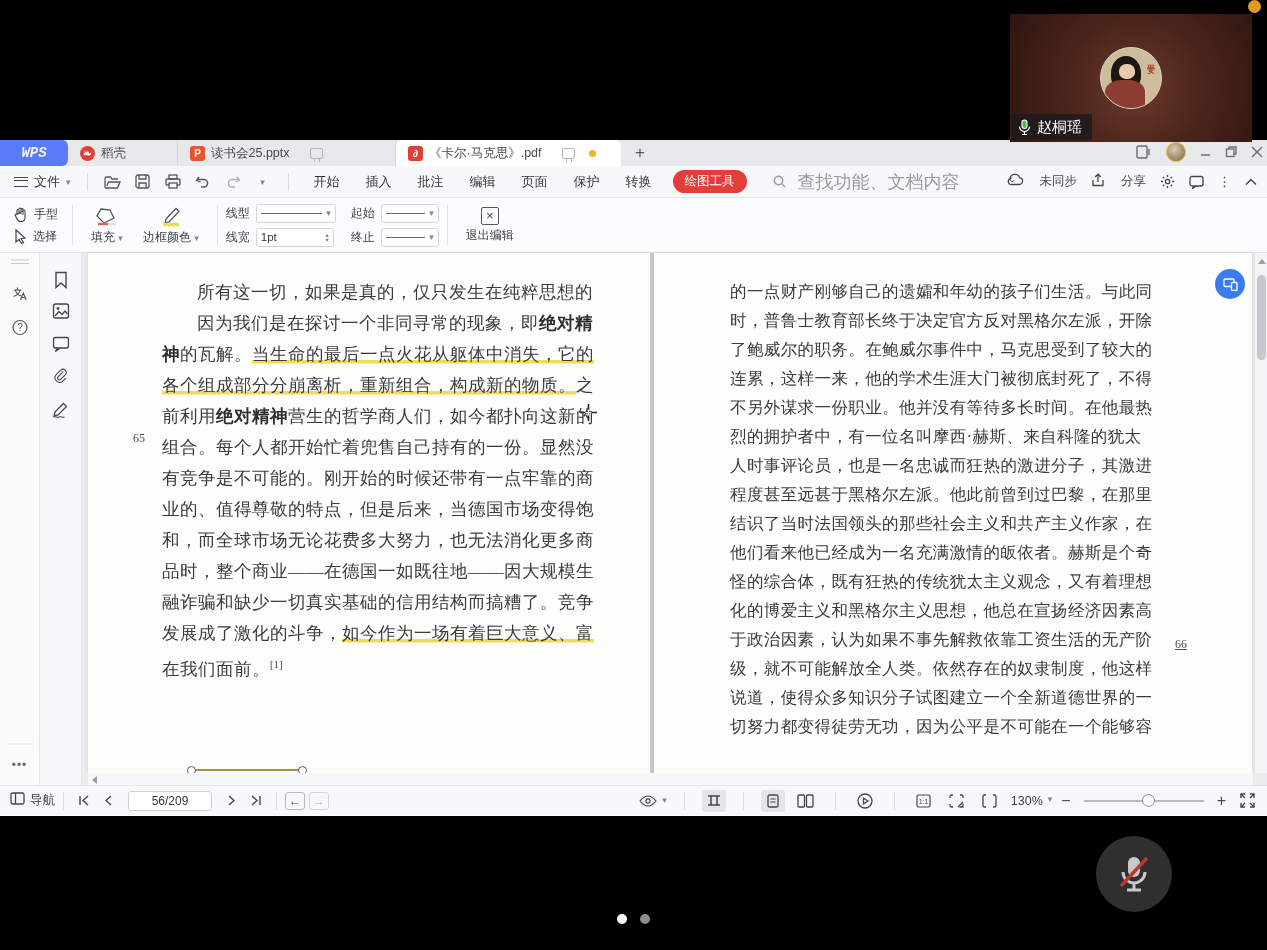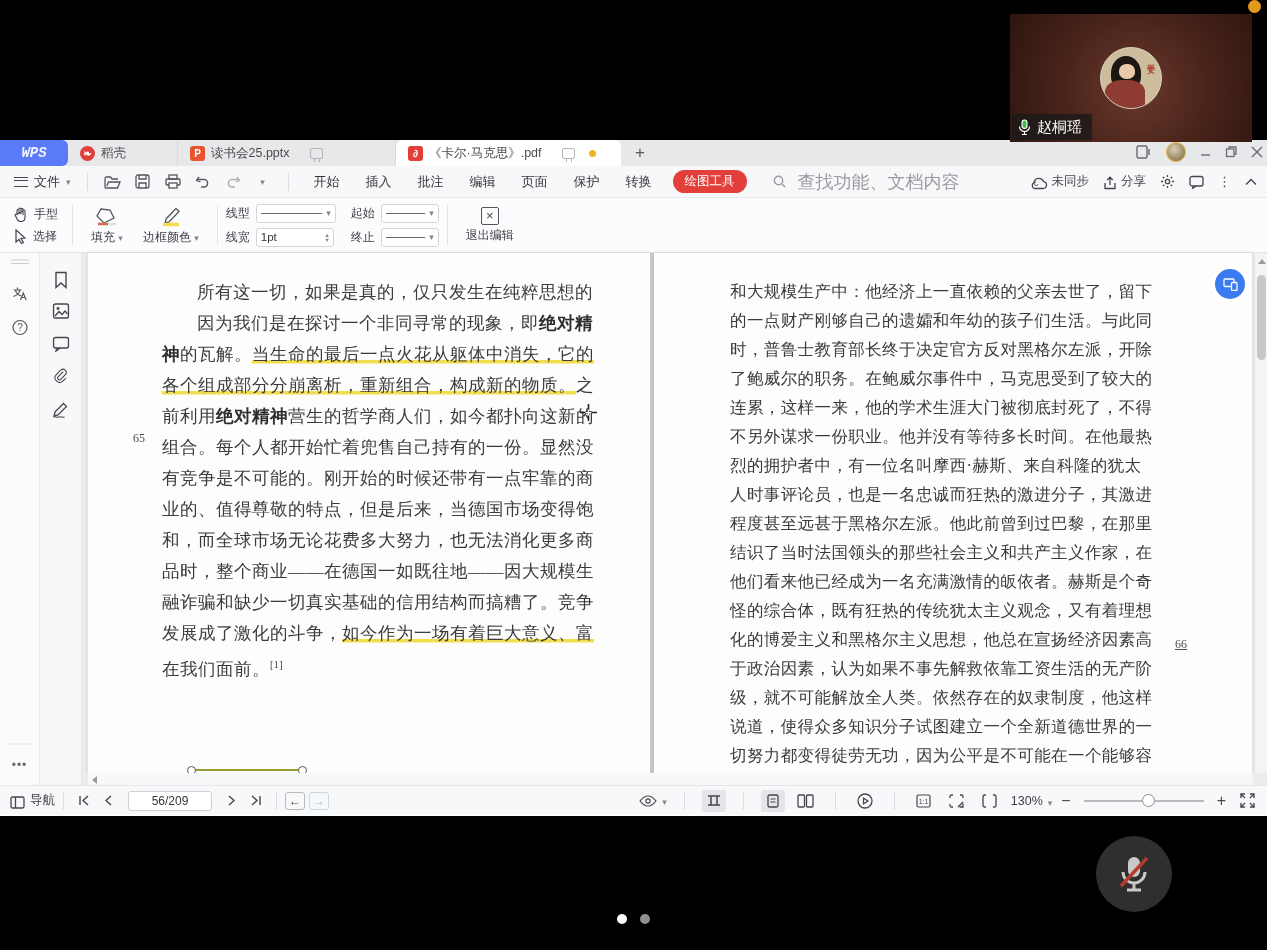--- a/index.html
+++ b/index.html
@@ -31,21 +31,21 @@
     display:flex; align-items:center; padding:0 10px; gap:4px; position:relative;}
   .vdiv { width:1px; height:18px; background:#dcdde0; margin:0 8px; }
   #file-menu { display:flex; align-items:center; gap:6px; font-size:13px; color:#35363a; padding:0 4px;}
   .hamburger { width:14px; height:10px; border-top:1.6px solid #45464a; border-bottom:1.6px solid #45464a; position:relative;}
   .hamburger:after { content:""; position:absolute; left:0; top:2.8px; width:100%; border-top:1.6px solid #45464a;}
   .qicon { width:26px; height:24px; display:flex; align-items:center; justify-content:center; color:#55565a; }
   .menu-item { padding:8px 13px; font-size:13px; color:#35363a; height:32px; display:flex; align-items:center; }
   #draw-tool-pill { background:#e23e3a; color:#fff; border-radius:12px; padding:3px 12px; font-size:12.5px; margin-left:4px;}
   #search-box { display:flex; align-items:center; gap:12px; color:#9a9b9f; font-size:18px; margin-left:22px; }
   #menubar-right { position:absolute; right:10px; display:flex; align-items:center; gap:14px; color:#45464a; font-size:12.5px;}
-  .mb-item { display:flex; align-items:flex-end; gap:4px; }
+  .mb-item { display:flex; align-items:flex-start; gap:16px; }
 
   
   #ribbon { height:55px; background:#fbfcfd; border-bottom:1px solid #e3e4e6;
     display:flex; align-items:center; padding:0 8px; }
   .rb-col { display:flex; flex-direction:column; justify-content:center; gap:5px; }
   .rb-row { display:flex; align-items:center; gap:6px; font-size:12px; color:#3c3d41;}
   .rb-stack { display:flex; flex-direction:column; align-items:center; gap:2px; font-size:12px; color:#3c3d41; padding:0 10px;}
   .rb-div { width:1px; height:40px; background:#e3e4e6; margin:0 8px; }
   .drop-ctl { width:80px; height:19px; border:1px solid #d4d5d8; border-radius:3px; background:#fff;
     display:flex; align-items:center; justify-content:space-between; padding:0 4px; }
@@ -89,21 +89,21 @@
   #v-scrollbar { position:absolute; right:0; top:0; width:13px; height:520px; background:#f3f4f5; border-left:1px solid #e5e6e8;}
   #v-thumb { position:absolute; left:2px; top:22px; width:9px; height:85px; border-radius:5px; background:#c7c8cb;}
   .scroll-arrow { position:absolute; left:3px; width:0; height:0; }
   #h-scrollbar { position:absolute; left:6px; right:14px; bottom:0; height:12px; background:#f7f8f9;}
   #h-arrow-left { position:absolute; left:4px; top:3px; width:0; height:0;
     border-top:4px solid transparent; border-bottom:4px solid transparent; border-right:5px solid #9b9c9f;}
 
   
   #status-bar { height:30px; background:#f7f8f9; border-top:1px solid #e5e6e8;
     display:flex; align-items:center; padding:0 10px; position:relative; font-size:12.5px;}
-  .sb-item { display:flex; align-items:flex-end; gap:5px; color:#3c3d41; }
+  .sb-item { display:flex; align-items:flex-start; gap:5px; color:#3c3d41; }
   .sb-icnbtn { display:flex; align-items:center; justify-content:center; width:24px; height:22px; color:#4a4b4e;}
   .sb-icnbtn.on { background:#e4e5e8; border-radius:3px; }
   #page-input { width:84px; height:20px; border:1px solid #cfd0d3; border-radius:3px; background:#fff;
     text-align:center; font-size:12px; color:#35363a; margin:0 8px;}
   #sb-right { position:absolute; right:8px; display:flex; align-items:center; gap:9px; }
   #zoom-track { width:120px; height:2px; background:#b9babd; position:relative; margin:0 4px;}
   #zoom-knob { position:absolute; left:58px; top:-6px; width:13px; height:13px; border-radius:50%;
     background:#fff; border:1.5px solid #8e8f93;}
   .pm { font-size:16px; color:#4a4b4e; }
 
@@ -407,21 +407,20 @@
           </div>
         <span class="page-num" style="left:45px; top:178px;">65</span>
         <div id="sel-underline">
           <span class="sel-handle" style="left:-5px;"></span>
           <span class="sel-handle" style="right:-5px;"></span>
         </div>
       </div>
       <div id="page-divider"></div>
       <div id="right-page" class="pdf-page">
         <div id="right-text" class="book-text">
-            <div class="line"><span>和大规模生产中：他经济上一直依赖的父亲去世了，留下</span></div>
             <div class="line"><span>的一点财产刚够自己的遗孀和年幼的孩子们生活。与此同</span></div>
             <div class="line"><span>时，普鲁士教育部长终于决定官方反对黑格尔左派，开除</span></div>
             <div class="line"><span>了鲍威尔的职务。在鲍威尔事件中，马克思受到了较大的</span></div>
             <div class="line"><span>连累，这样一来，他的学术生涯大门被彻底封死了，不得</span></div>
             <div class="line"><span>不另外谋求一份职业。他并没有等待多长时间。在他最热</span></div>
             <div class="line"><span>烈的拥护者中，有一位名叫摩西·赫斯、来自科隆的犹太</span></div>
             <div class="line"><span>人时事评论员，也是一名忠诚而狂热的激进分子，其激进</span></div>
             <div class="line"><span>程度甚至远甚于黑格尔左派。他此前曾到过巴黎，在那里</span></div>
             <div class="line"><span>结识了当时法国领头的那些社会主义和共产主义作家，在</span></div>
             <div class="line"><span>他们看来他已经成为一名充满激情的皈依者。赫斯是个奇</span></div>

